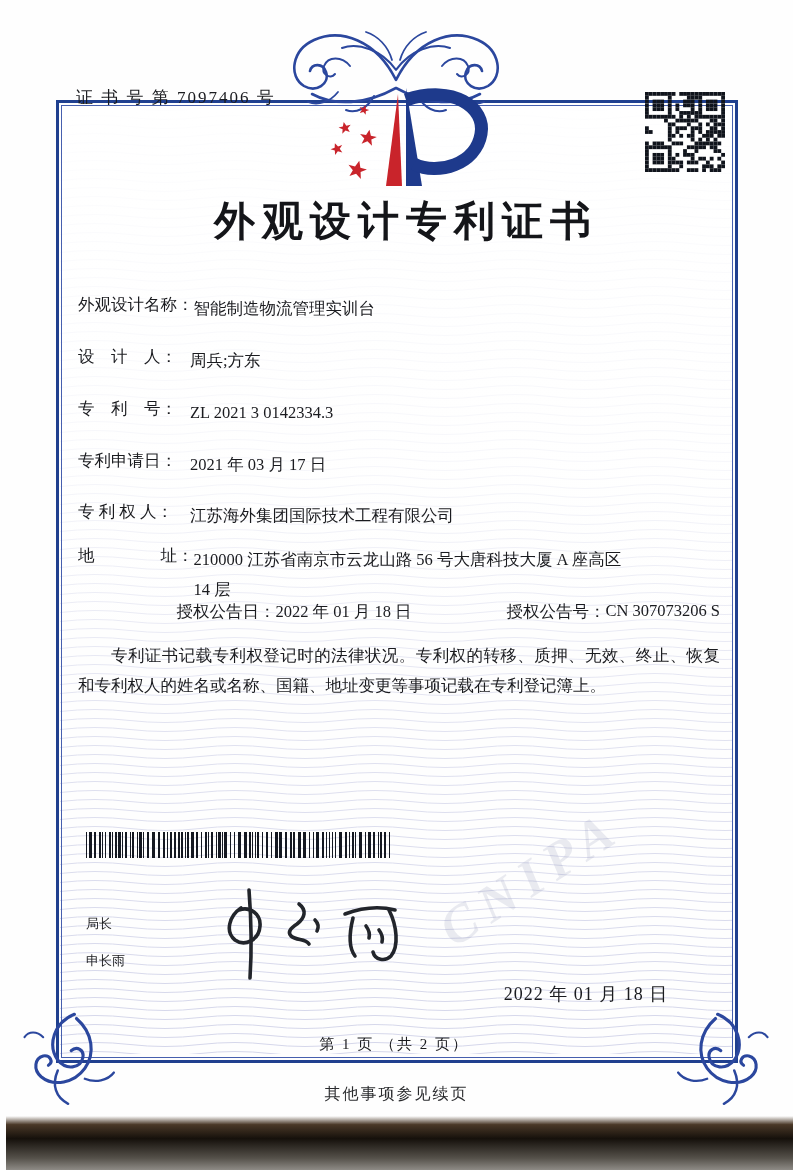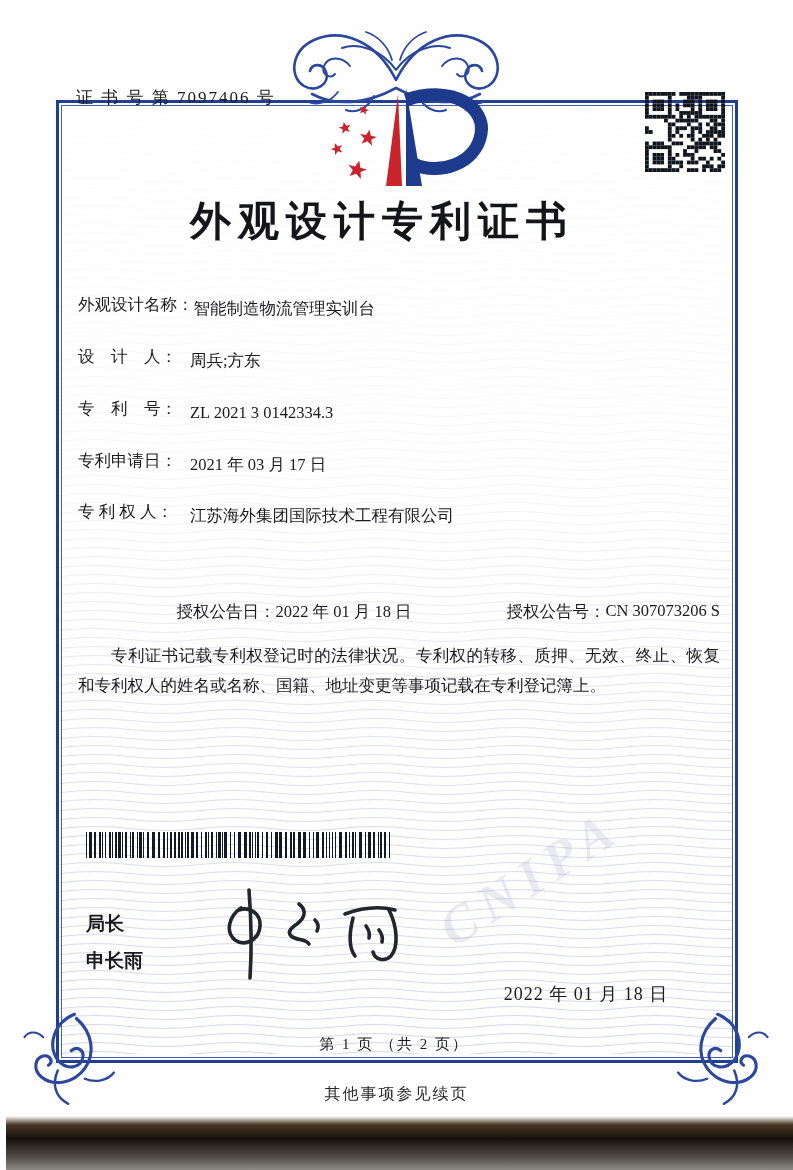--- a/index.html
+++ b/index.html
@@ -21,40 +21,40 @@
   .top-orn{position:absolute;left:246px;top:10px;width:300px;height:136px;}
   .top-orn .half{position:absolute;top:0;width:150px;height:136px;}
   .top-orn .left{left:0;}
   .top-orn .right{left:150px;transform:scaleX(-1);}
   .orn{stroke:#2b479e;fill:none;stroke-linecap:round;}
 
   .cert-no{position:absolute;left:76px;top:86px;font-size:17px;letter-spacing:2px;}
   .logo{position:absolute;left:326px;top:82px;}
   .qr{position:absolute;left:645px;top:92px;}
   #qr-svg rect{fill:#10141c;}
-  .title{position:absolute;left:44px;top:194px;width:676px;text-align:center;font-size:41px;font-weight:bold;letter-spacing:7px;color:#141519;}
+  .title{position:absolute;left:68px;top:194px;width:676px;text-align:center;font-size:41px;font-weight:bold;letter-spacing:7px;color:#141519;}
 
   .frow{position:absolute;left:78px;width:642px;display:flex;font-size:16.5px;}
   .flabel{flex:none;min-width:112px;}
   .fvalue{white-space:pre-line;flex:1;line-height:30px;}
   .f0{top:294px}.f1{top:346px}.f2{top:398px}.f3{top:450px}.f4{top:501px}.f5{top:545px}
   .grant{top:601px;justify-content:flex-end;}
   .gpair{display:flex;}
   .gp1{width:330px;}
 
   .paras{position:absolute;left:78px;top:641px;width:642px;font-size:16.5px;line-height:30px;text-align:justify;}
   .paras p{margin:0;text-indent:2em;}
 
   .barcode{position:absolute;left:86px;top:832px;}
   #barcode-svg rect{fill:#141821;}
 
   .watermark{position:absolute;left:428px;top:848px;font-size:52px;font-style:italic;font-weight:bold;
     letter-spacing:10px;color:rgba(125,132,165,.16);transform:rotate(-33deg);}
 
-  .signer{position:absolute;left:86px;top:905px;font-size:19px;font-weight:bold;line-height:37px;}
+  .signer{position:absolute;left:86px;top:905px;font-size:13px;font-weight:normal;line-height:37px;}
   .signer div{white-space:nowrap;}
   .sig{position:absolute;left:203px;top:886px;}
   .sig path{stroke:#22252b;stroke-width:3.6;fill:none;stroke-linecap:round;stroke-linejoin:round;}
 
   .issue-date{position:absolute;left:468px;top:982px;width:236px;text-align:center;font-size:18px;letter-spacing:1px;}
   .page-no{position:absolute;left:56px;top:1035px;width:676px;text-align:center;font-size:15px;letter-spacing:2px;}
   .footer-note{position:absolute;left:0;top:1084px;width:793px;text-align:center;font-size:16px;color:#2a2b2e;letter-spacing:2px;}
   .scan-edge{position:absolute;left:6px;right:0;bottom:0;height:54px;
     background:linear-gradient(180deg,rgba(80,60,40,0) 0%,#4a3827 16%,#15100b 42%,#55514a 78%,#8e8b86 100%);}
 </style>
@@ -395,20 +395,25 @@
     <span class="fvalue">ZL 2021 3 0142334.3</span>
   </div>
   <div class="frow f3">
     <span class="flabel">专利申请日：</span>
     <span class="fvalue">2021 年 03 月 17 日</span>
   </div>
   <div class="frow f4">
     <span class="flabel">专 利 权 人：</span>
     <span class="fvalue">江苏海外集团国际技术工程有限公司</span>
   </div>
+  <div class="frow f5">
+    <span class="flabel">地　　　　址：</span>
+    <span class="fvalue">210000 江苏省南京市云龙山路 56 号大唐科技大厦 A 座高区
+14 层</span>
+  </div>
 
   <div class="frow grant">
     <span class="gpair gp1">
       <span>授权公告日：</span>
       <span>2022 年 01 月 18 日</span>
     </span>
     <span class="gpair">
       <span>授权公告号：</span>
       <span>CN 307073206 S</span>
     </span>

